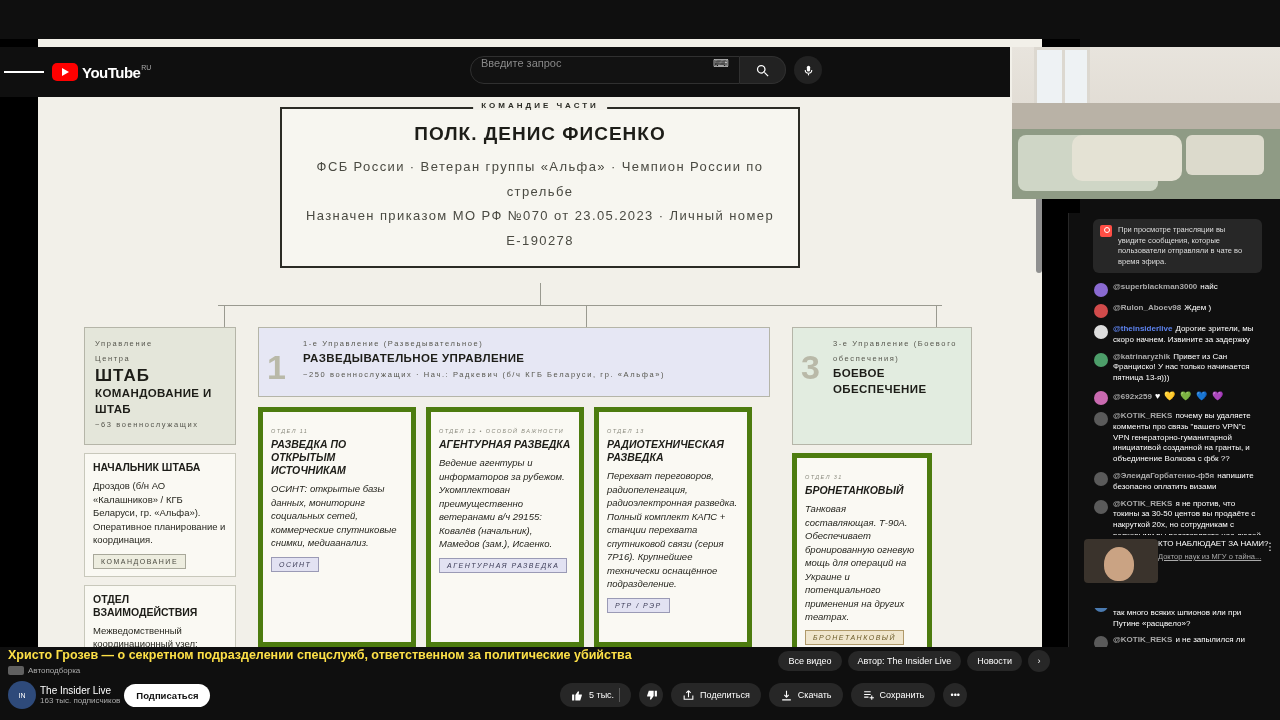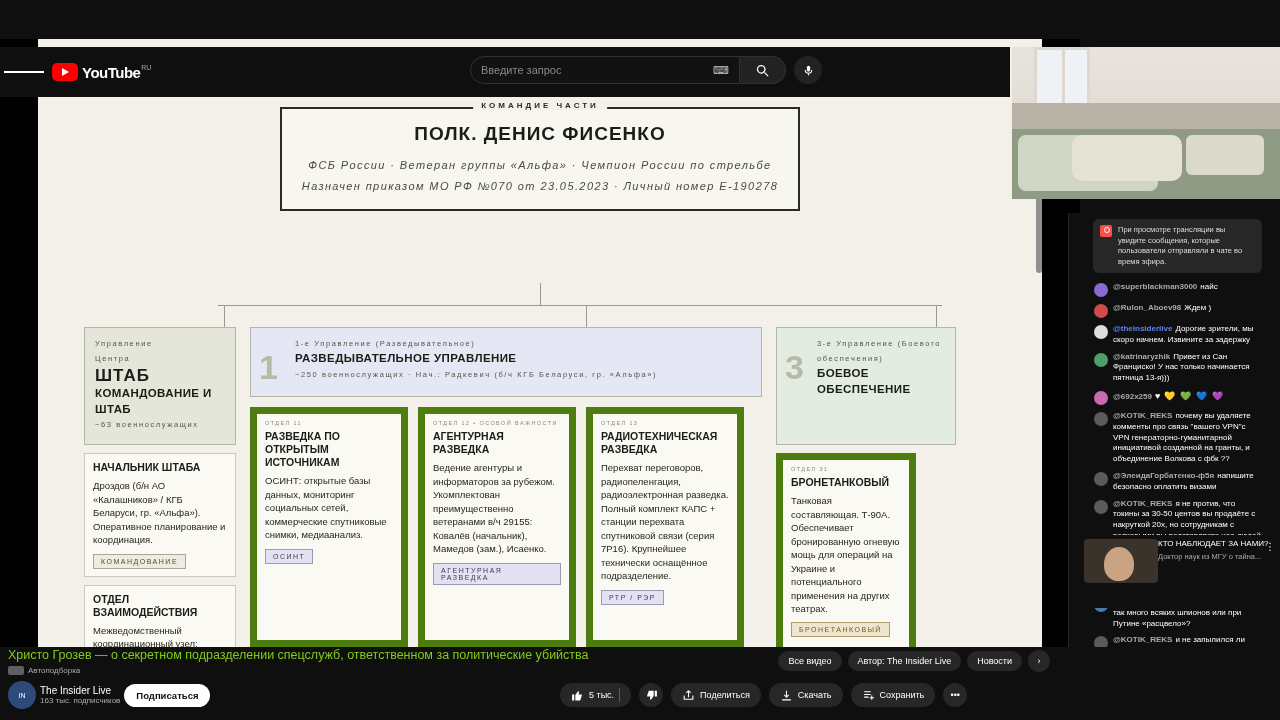--- a/index.html
+++ b/index.html
@@ -22,21 +22,21 @@
   .yt-logo { display: flex; align-items: center; margin-left: 8px; gap: 4px; position: relative; }
   .yt-play { width: 26px; height: 18px; background: #ff0000; border-radius: 5px; position: relative; }
   .yt-play::after { content:""; position:absolute; left:10px; top:5px; border-left:7px solid #fff; border-top:4px solid transparent; border-bottom:4px solid transparent; }
   .yt-word { color: #fff; font-size: 15px; font-weight: bold; letter-spacing: -0.5px; }
   .yt-cc { color: #aaa; font-size: 7px; position: absolute; right: -11px; top: 1px; }
 
   .searchwrap { position: absolute; left: 470px; top: 9px; display: flex; align-items: center; }
   .searchbox {
     width: 270px; height: 28px; background: #121212;
     border: 1px solid #303030; border-radius: 14px 0 0 14px;
-    display: flex; align-items: center; padding: 0 10px;
+    display: flex; padding: 0 10px;
     color: #888; font-size: 11px;
   }
   .searchbox .kb { margin-left: auto; color:#ccc; font-size: 11px; }
   .searchbtn {
     width: 46px; height: 28px; background: #222222; border: 1px solid #303030; border-left: none;
     border-radius: 0 14px 14px 0; display:flex; align-items:center; justify-content:center;
   }
   .micbtn { width: 28px; height: 28px; border-radius: 50%; background: #222; margin-left: 8px; display:flex; align-items:center; justify-content:center; }
   svg.ic { display:block; }
 
@@ -64,41 +64,41 @@
 
   .cmdbox {
     margin: 20px auto 0; width: 520px; border: 2px solid #2b2b25; background:#f7f6f0;
     padding: 10px 8px 12px; text-align:center; position: relative;
   }
   .cmdtag {
     position:absolute; top:-8px; left:50%; transform:translateX(-50%);
     background:#f2f0e9; padding: 0 8px; font-size: 8px; letter-spacing:3px; color:#2b2b25; font-weight:bold;
   }
   .cmdtitle { font-size: 19px; font-weight: bold; color:#1d1d18; letter-spacing:1px; margin-top:4px; }
-  .cmdsub { font-size: 11px; color:#4a4a42; letter-spacing: 1.4px; margin-top:10px; line-height:1.9;font-style:italic; }
+  .cmdsub { font-size: 13px; color:#4a4a42; letter-spacing: 1.4px; margin-top:10px; line-height:1.9; }
 
   .connector { position:absolute; left:50%; top:244px; width:1px; height:22px; background:#9a9a90; }
   .hbar { position:absolute; left:180px; right:100px; top:266px; height:1px; background:#9a9a90; }
   .vbar { position:absolute; width:1px; background:#9a9a90; top:266px; height:22px; }
 
-  .cols { position:absolute; left:46px; top:288px; right:36px; display:flex; gap:14px; }
+  .cols { position:absolute; left:46px; top:288px; right:36px; display:flex; gap:22px; }
   .col { position:relative; }
   .colhead { border:1px solid #b5b5a8; padding:8px 10px 10px; position:relative; min-height:118px; }
   .col-staff .colhead { background:#e4e6da; width:152px; }
   .col-recon .colhead { background:#e6e7f4; width:512px; }
   .col-support .colhead { background:#e2ece0; width:180px; }
 
   .bignum { position:absolute; font-size: 34px; color:#b9b9a8; font-weight:bold; left:8px; top:20px; }
   .headsmall { font-size:7.5px; color:#55554c; letter-spacing:1.6px; line-height:2.0; }
   .headbig { font-size:11.5px; font-weight:bold; color:#1d1d18; line-height:1.35; letter-spacing:0.4px; }
   .shtab { font-size: 17px; font-weight:bold; color:#1d1d18; letter-spacing:1px; }
 
   .cards { display:flex; gap:10px; margin-top:10px; }
   .card {
-    background:#faf9f3; border:7px solid #4d7c0f; padding:6px 8px; width:158px; min-height:240px;
+    background:#faf9f3; border:5px solid #4d7c0f; padding:16px 8px; width:158px; min-height:240px;font-style:italic;
   }
   .card.narrow { width:140px; }
   .card-label { font-size:5.5px; color:#8a8a7e; letter-spacing:1.4px; margin-bottom:4px; }
   .card-title { font-size:10.5px; font-weight:bold; color:#1d1d18; line-height:1.25; margin-bottom:5px; }
   .card-body { font-size:9.5px; color:#26261f; line-height:1.42; }
   .pill {
     display:inline-block; margin-top:7px; font-size:7px; letter-spacing:1.5px; padding:3px 7px;
     border:1px solid #9a9ab5; background:#e2e2f2; color:#3a3a55;
   }
   .pill.olive { border-color:#b09a6a; background:#f0e6cd; color:#6a5a28; }
@@ -130,21 +130,21 @@
   .wc-window { position:absolute; left:22px; top:0px; width:56px; height:60px; background:#eef2f4; border:3px solid #dcd8d0; }
   .wc-window::after { content:""; position:absolute; left:50%; top:0; width:3px; height:100%; background:#dcd8d0; }
   .wc-bed { position:absolute; left:0px; bottom:0; width:268px; height:70px; background:#8f9b85; }
   .wc-blanket { position:absolute; left:6px; bottom:8px; width:140px; height:56px; background:#cfd6c6; border-radius:8px; }
   .wc-blanket2 { position:absolute; left:60px; bottom:18px; width:110px; height:46px; background:#e4e2d4; border-radius:10px; }
   .wc-pillow { position:absolute; right:16px; bottom:24px; width:78px; height:40px; background:#dcdacc; border-radius:6px; }
   .wc-couch { position:absolute; left:0; top:56px; width:268px; height:40px; background:#b9b2a6; }
 
   
   .ctrl { position:absolute; left:0; top:647px; width:1080px; height:73px; background:#0f0f0f; }
-  .title-line { position:absolute; left:8px; top:1px; font-size:12.5px; color:#84cc16; font-weight:normal; }
+  .title-line { position:absolute; left:8px; top:1px; font-size:12.5px; color:#fde047; font-weight:bold; }
   .autoplay { position:absolute; left:8px; top:19px; font-size:8px; color:#aaa; display:flex; align-items:center; gap:4px; }
   .tag-dot { width:16px;height:9px;background:#606060;border-radius:2px; }
   .subrow { position:absolute; left:8px; top:34px; display:flex; align-items:center; gap:4px; }
   .ch-av { width:28px; height:28px; border-radius:50%; background:#2e4a7a; display:flex;align-items:center;justify-content:center;color:#fff;font-size:7px; }
   .ch-name { font-size:10px; color:#fff; }
   .ch-subs { font-size:8px; color:#aaa; }
   .sub-btn { background:#fff; color:#0f0f0f; border-radius:14px; font-size:9.5px; padding:6px 12px; font-weight:bold; }
 
   .actions { position:absolute; left:560px; top:36px; display:flex; align-items:flex-start; gap:8px; }
   .act { background:#272727; border-radius:14px; height:24px; display:flex; align-items:center; gap:5px; padding:0 11px; color:#fff; font-size:9px; }
@@ -153,21 +153,21 @@
 
   .topchips { position:absolute; right:30px; top:3px; display:flex; gap:6px; align-items:center; }
   .chip { background:#272727; border-radius:12px; font-size:9px; color:#fff; padding:5px 10px; }
   .chip.arrow { background:#272727; border-radius:50%; width:22px;height:22px; display:flex;align-items:center;justify-content:center; }
 
   
   .nextpanel { position:absolute; right:0; bottom:0; width:200px; height:73px; background:#0f0f0f; display:flex; gap:0; padding:4px; }
   .nextthumb { width:74px; height:44px; background:#3a332c; border-radius:4px; position:relative; overflow:hidden;}
   .nt-face { position:absolute; left:20px; top:8px; width:30px; height:34px; border-radius:50% 50% 45% 45%; background:#caa383; }
   .nexttext { font-size:8px; color:#fff; line-height:1.35; }
-  .nextmeta { font-size:7.5px; color:#aaa; margin-top:2px; }
+  .nextmeta { font-size:7.5px; color:#aaa; margin-top:2px;text-decoration:underline; }
   .kebab { position:absolute; right:4px; top:6px; color:#fff; font-size:10px; letter-spacing:1px; }
 </style>
 </head>
 <body>
 
 <div class="app">
 
   <div class="topbar">
     <div class="hamburger">
       <span></span>

